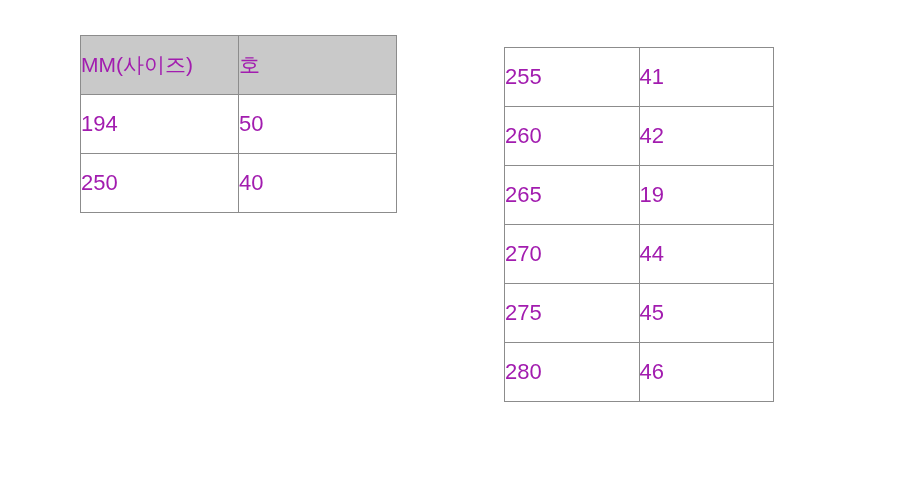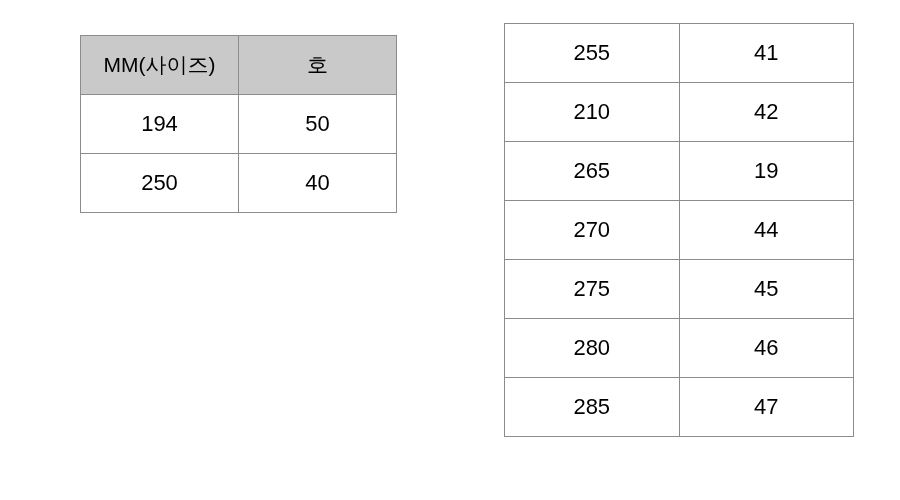--- a/index.html
+++ b/index.html
@@ -16,42 +16,42 @@
     overflow: hidden;
   }
   table.size-chart {
     position: absolute;
     border-collapse: collapse;
     table-layout: fixed;
     background: #ffffff;
   }
   table.size-chart td, table.size-chart th {
     border: 1px solid #8c8c8c;
-    text-align: center;
+    text-align: left;
     vertical-align: middle;
     padding: 0;
-    color: #000000;
+    color: #a21caf;
     font-size: 22px;
     font-weight: 400;
     height: 58px;
   }
   table.size-chart th {
     background: #c9c9c9;
     font-size: 21px;
     font-weight: 400;
   }
   #left-table {
     left: 80px;
     top: 35px;
     width: 317px;
   }
   #right-table {
     left: 504px;
-    top: 23px;
-    width: 350px;
+    top: 47px;
+    width: 270px;
   }
 </style>
 </head>
 <body>
 
 <div class="canvas">
 
   <table class="size-chart" id="left-table">
     <thead>
       <tr>
@@ -71,39 +71,35 @@
     </tbody>
   </table>
 
   <table class="size-chart" id="right-table">
     <tbody>
       <tr>
         <td>255</td>
         <td>41</td>
       </tr>
       <tr>
-        <td>210</td>
+        <td>260</td>
         <td>42</td>
       </tr>
       <tr>
         <td>265</td>
         <td>19</td>
       </tr>
       <tr>
         <td>270</td>
         <td>44</td>
       </tr>
       <tr>
         <td>275</td>
         <td>45</td>
       </tr>
       <tr>
         <td>280</td>
         <td>46</td>
       </tr>
-      <tr>
-        <td>285</td>
-        <td>47</td>
-      </tr>
     </tbody>
   </table>
 
 </div>
 
 </body></html>

